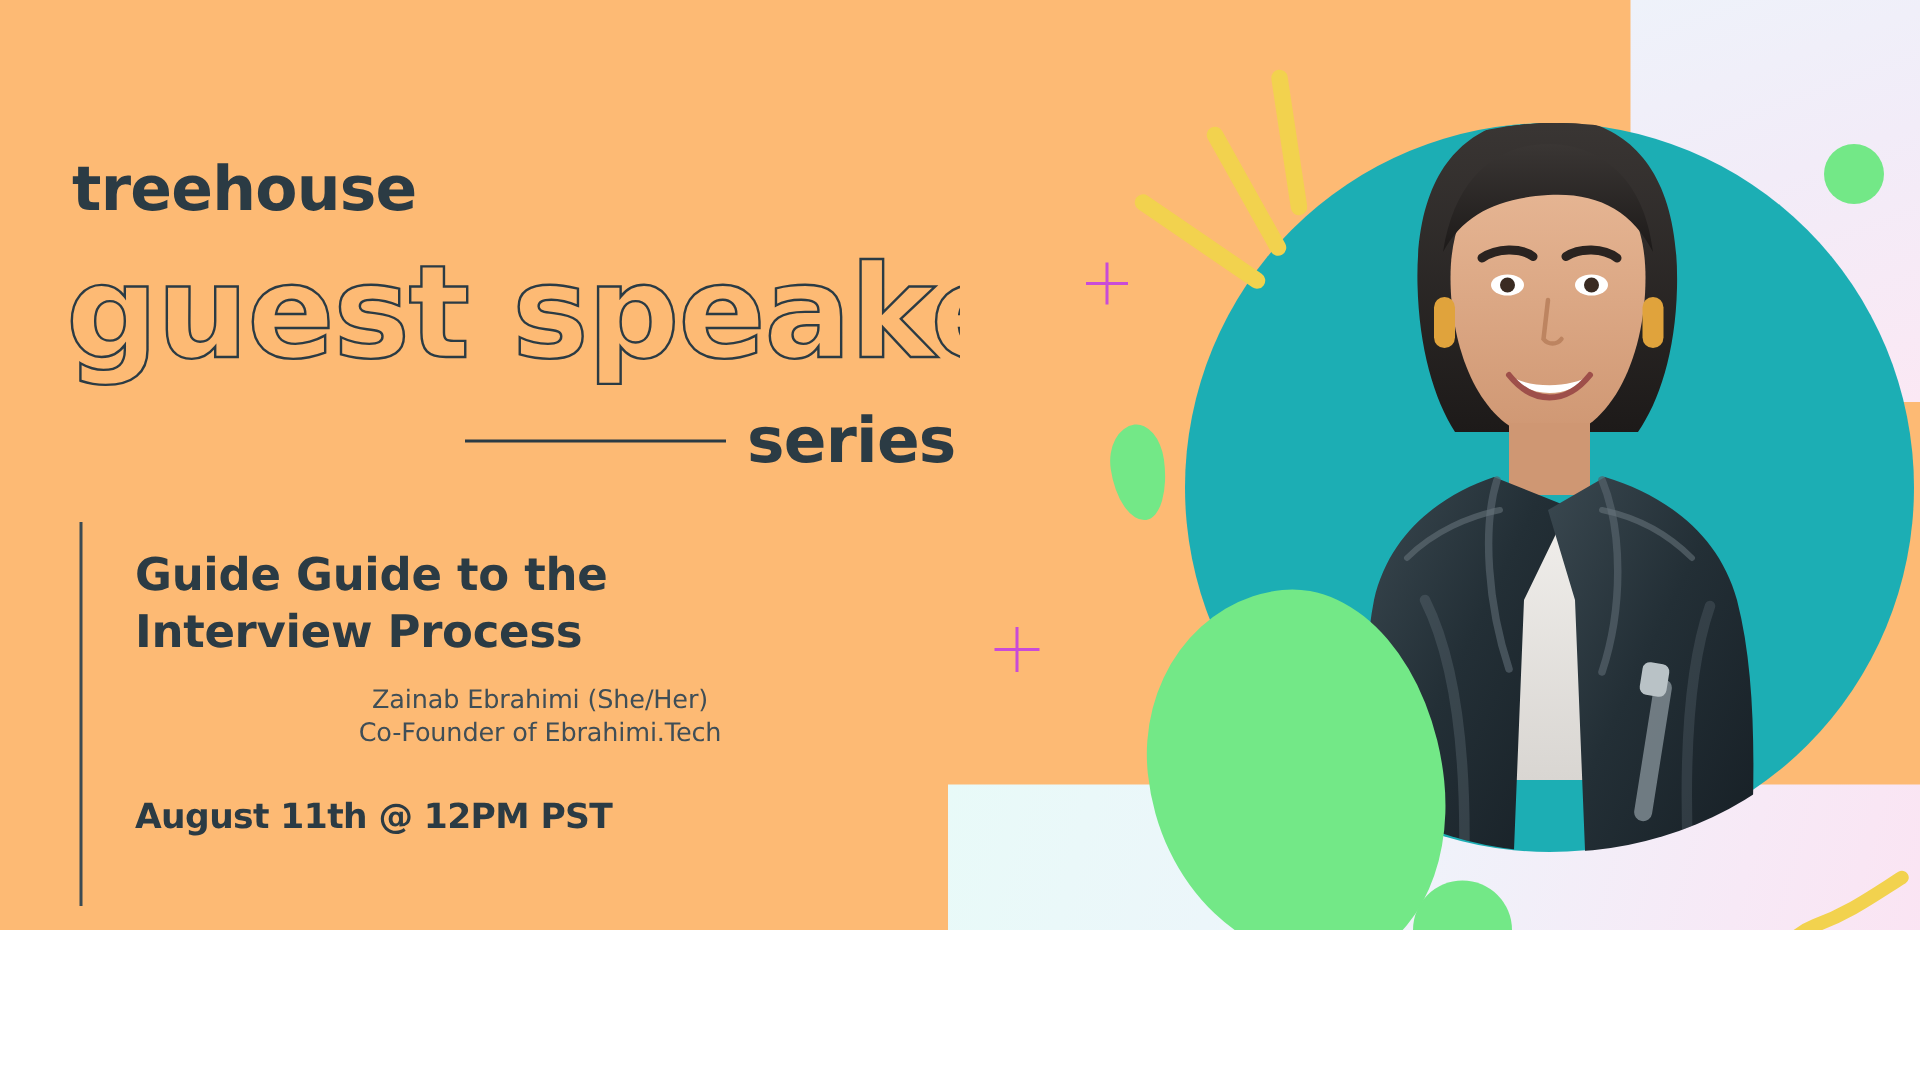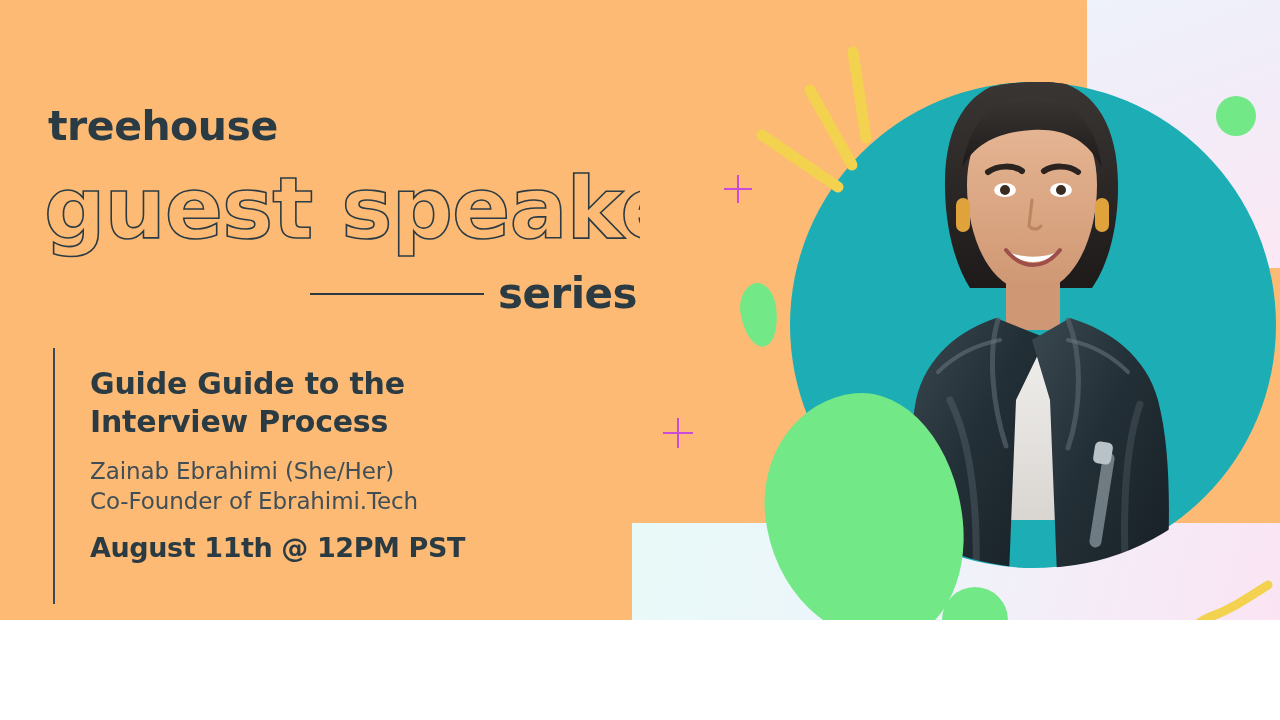--- a/index.html
+++ b/index.html
@@ -208,30 +208,31 @@
   .talk-title {
     font-size: 30px;
     font-weight: 600;
     line-height: 1.28;
     color: #2B3B44;
     letter-spacing: -0.2px;
     white-space: pre-line;
   }
   .speaker-name,
   .speaker-role {
-    font-size: 23px;
+    font-size: 17px;
     font-weight: 400;
     line-height: 1.33;
     color: #3F4E57;
     letter-spacing: -0.1px;
+    text-align: center;
   }
   .speaker-name { margin-top: 14px; }
   .datetime {
-    margin-top: 16px;
-    font-size: 27px;
+    margin-top: 32px;
+    font-size: 23px;
     font-weight: 600;
     color: #2B3B44;
     letter-spacing: -0.4px;
     line-height: 1.1;
   }
 </style>
 </head>
 <body>
 
 <div id="stage">

